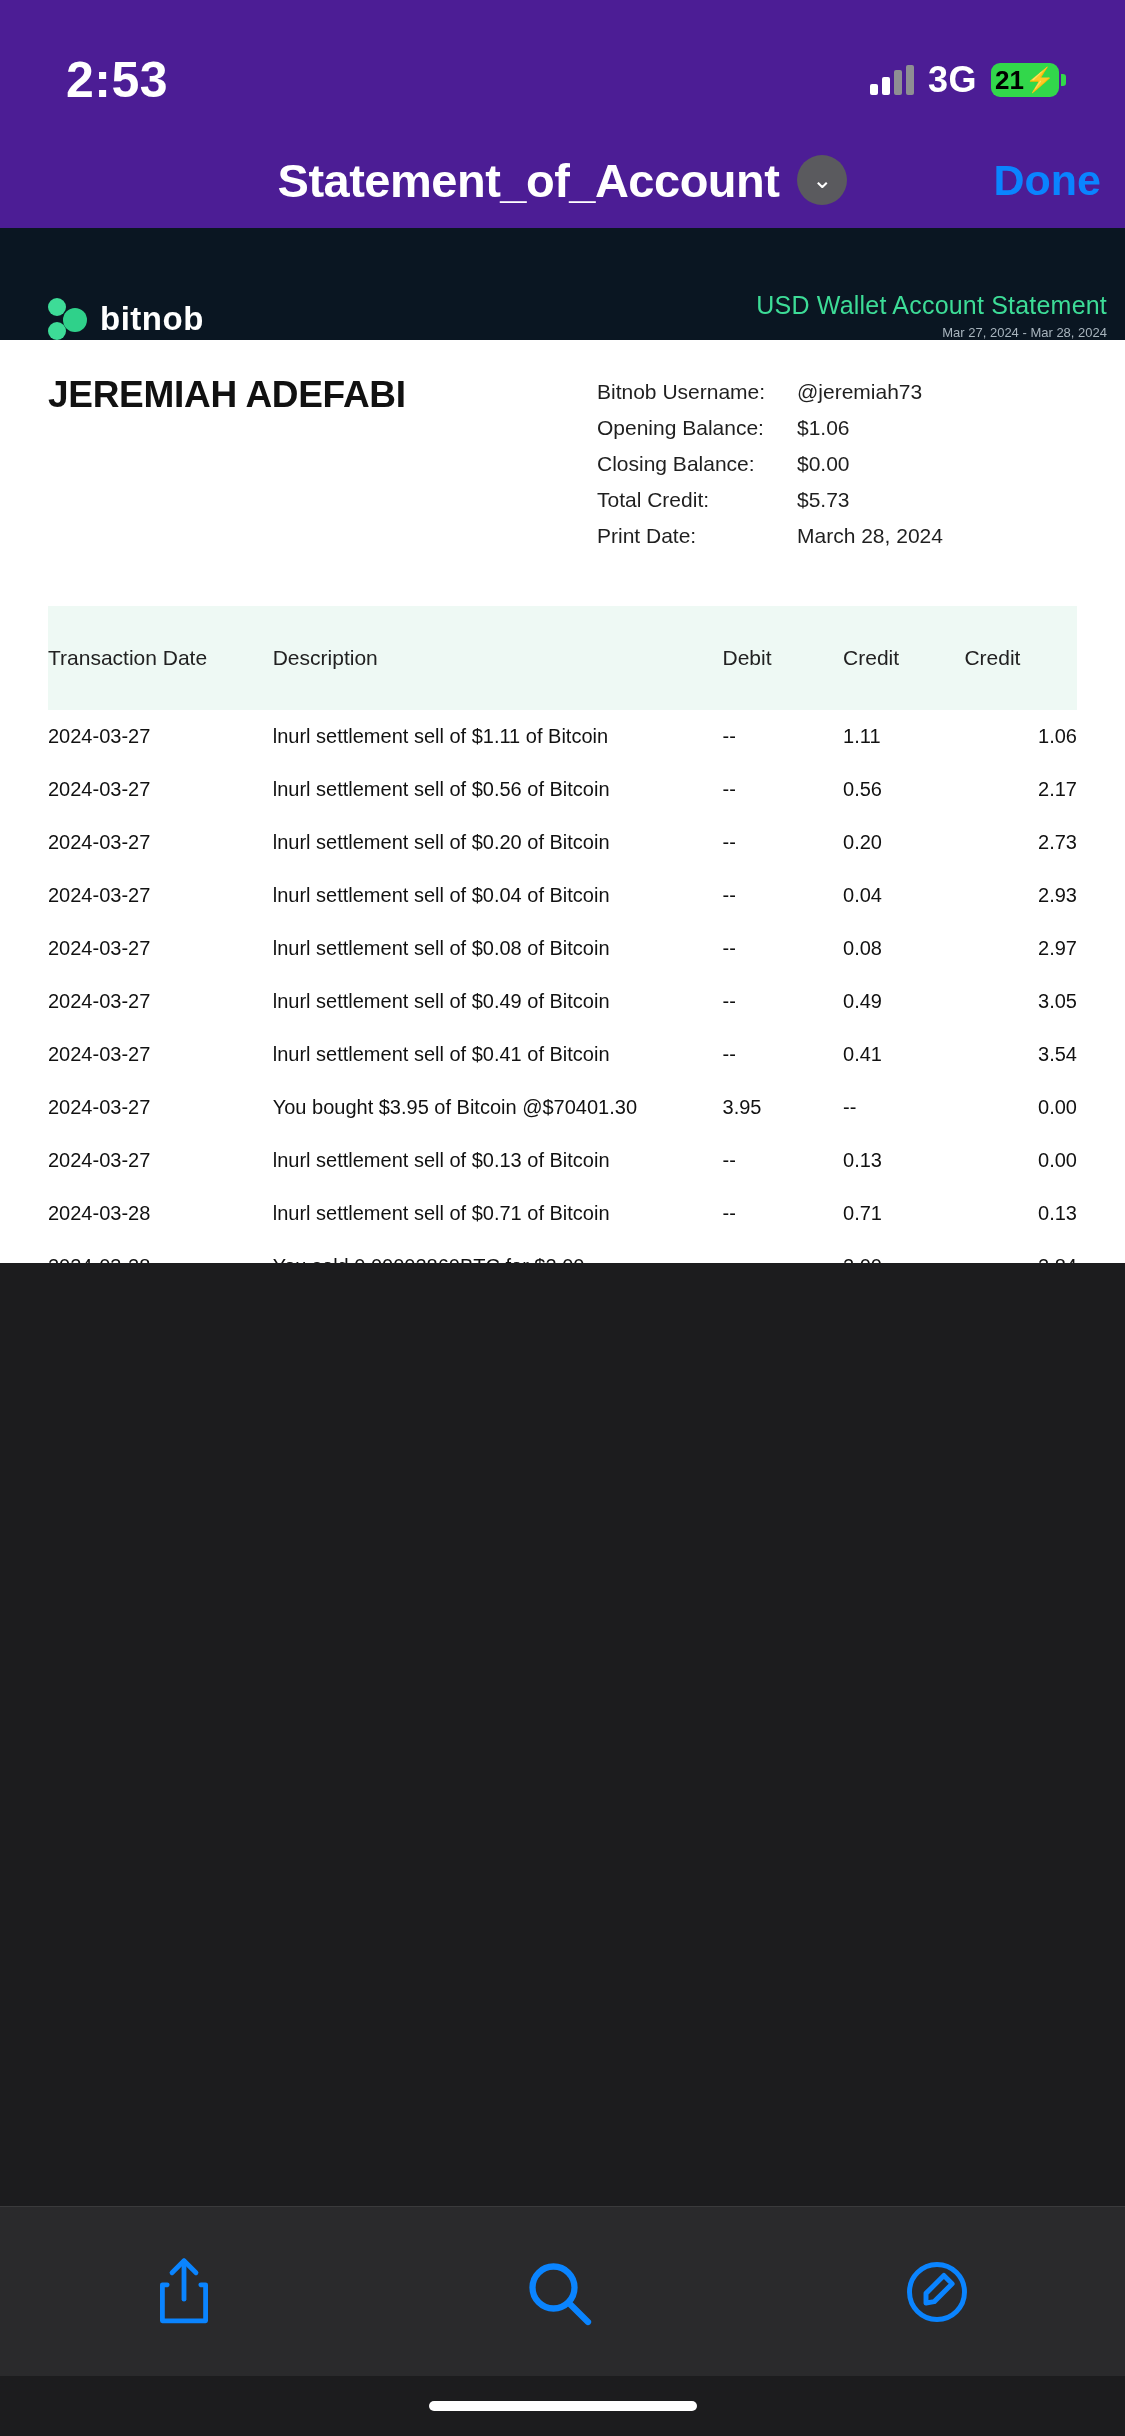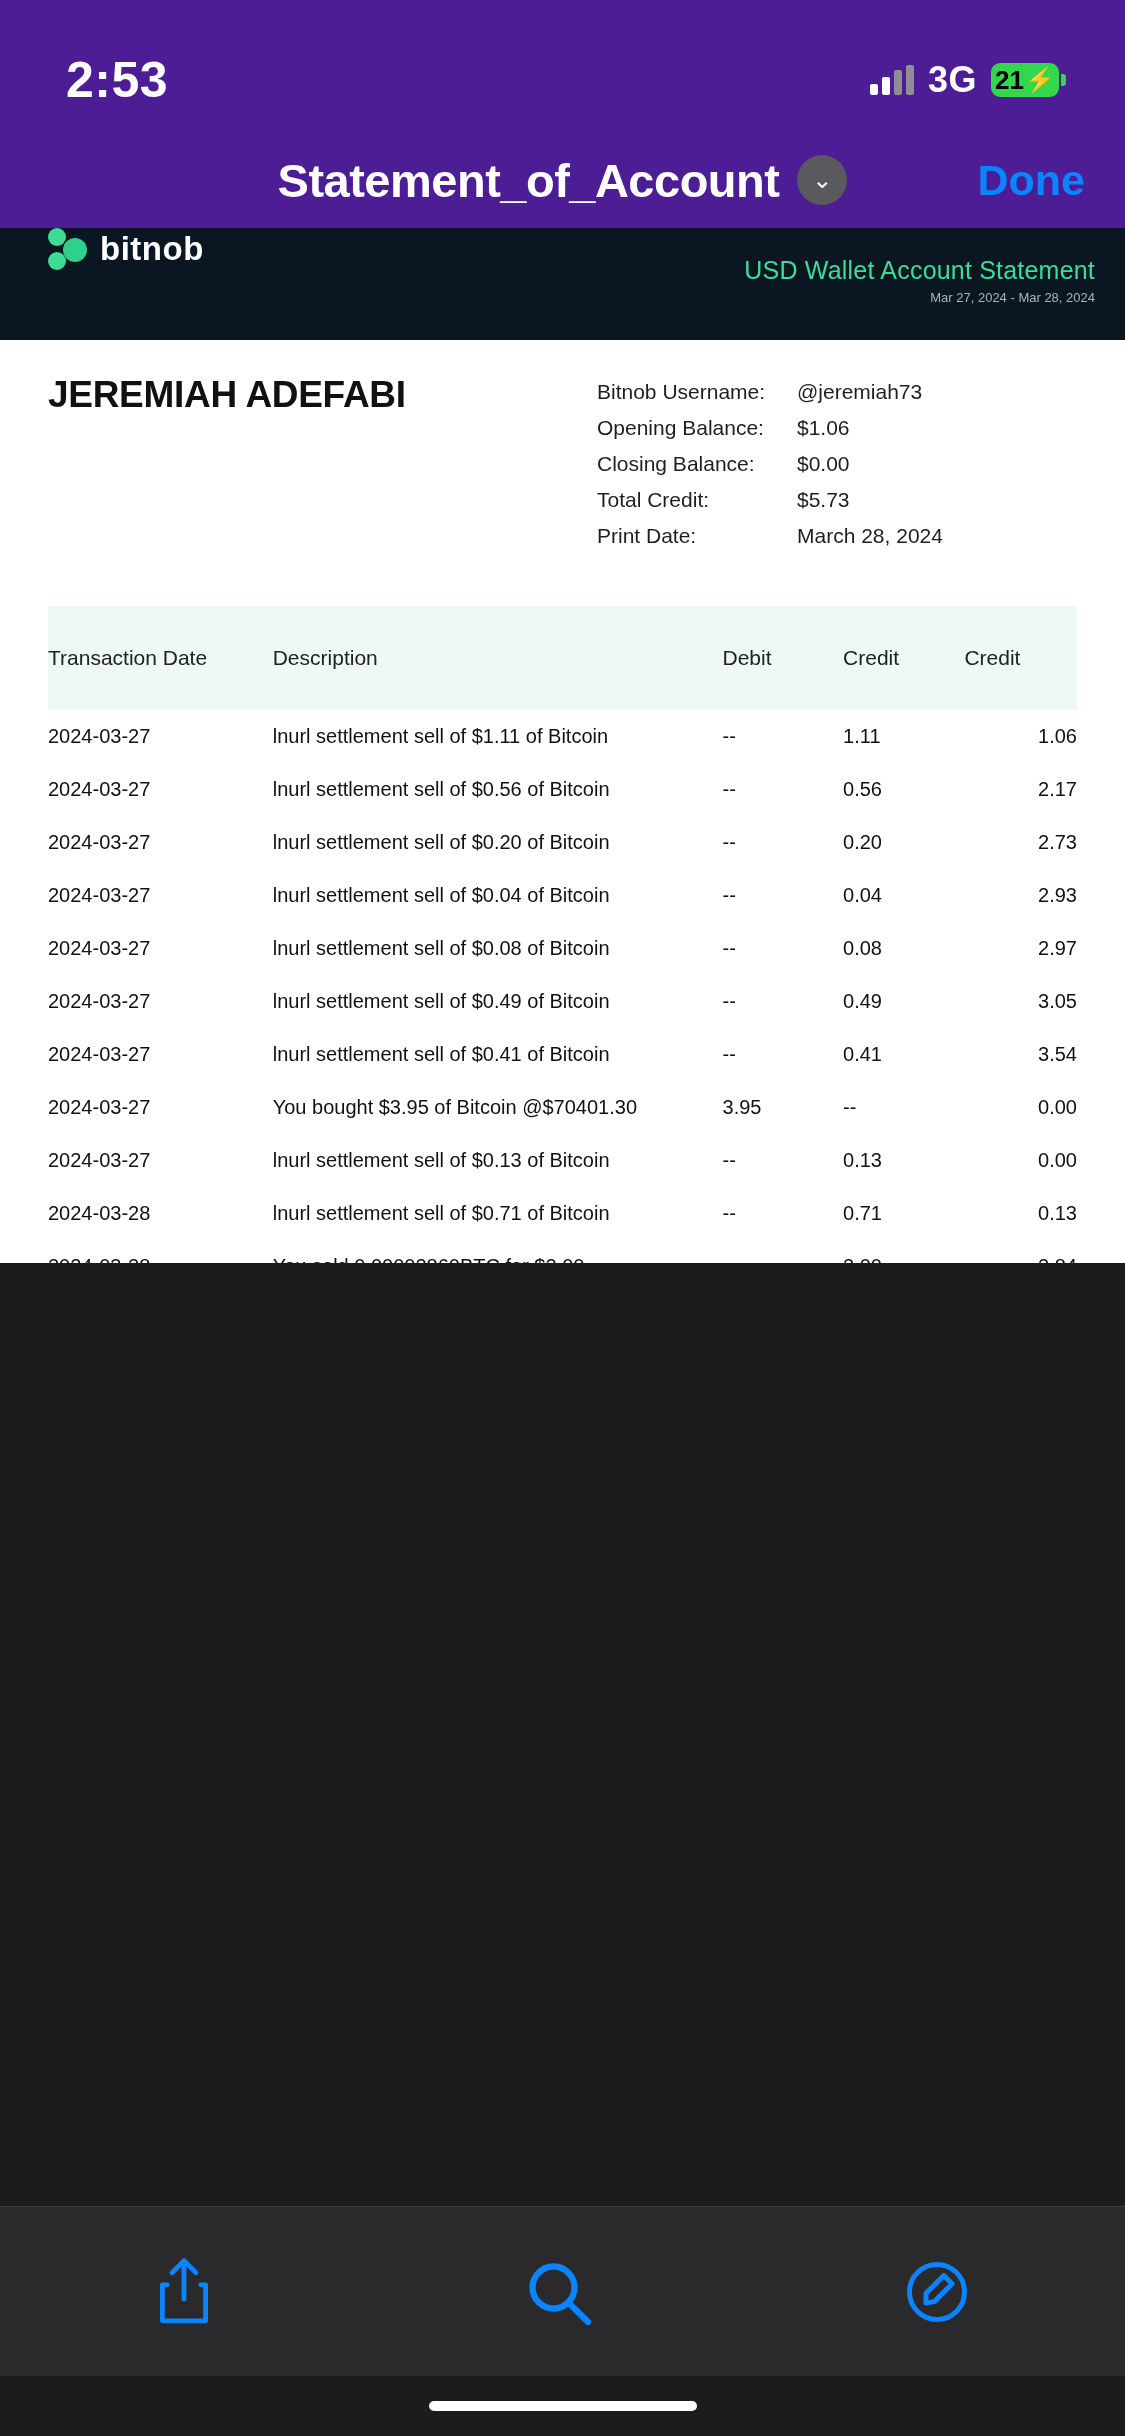--- a/index.html
+++ b/index.html
@@ -98,41 +98,41 @@
     width: 50px; height: 50px;
     border-radius: 50%;
     background: #5a5a5e;
     display: flex; align-items: center; justify-content: center;
     margin-left: 18px;
     color: #fff;
     font-size: 24px;
   }
   .done {
     position: absolute;
-    right: 40px;
+    right: 24px;
     color: #0a84ff;
     font-size: 43px;
     font-weight: 600;
   }
   .nav-center { display: flex; align-items: center; }
 
   
   .doc-wrap {
     flex: 0 0 1035px;
     background: #fff;
     overflow: hidden;
     position: relative;
   }
   .doc-header {
     background: #0a1622;
     height: 112px;
     display: flex;
-    align-items: flex-start;
+    align-items: flex-end;
     justify-content: space-between;
-    padding: 0 30px 0 48px;
+    padding: 0 18px 0 48px;
   }
   .brand {
     display: flex;
     align-items: center;
     gap: 12px;
   }
   .brand-mark { width: 40px; height: 42px; position: relative; }
   .brand-mark span {
     position: absolute;
     border-radius: 50%;

